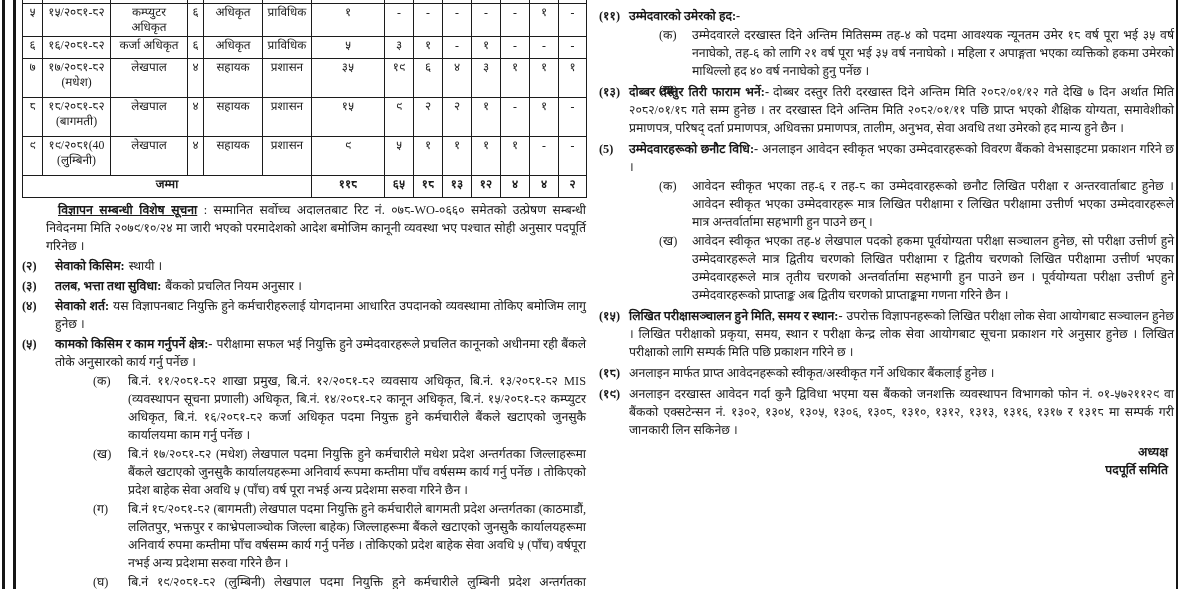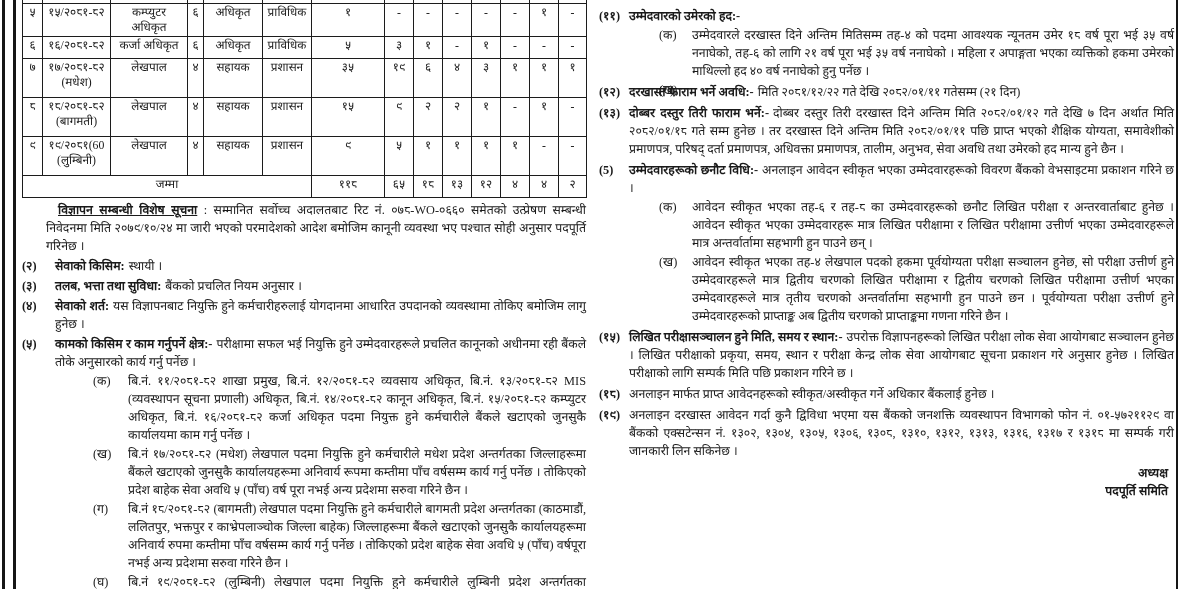--- a/index.html
+++ b/index.html
@@ -16,21 +16,21 @@
 
   .col-left{position:absolute; left:22px; top:0; width:564px;}
   .col-right{position:absolute; left:599px; top:4px; width:575px;}
 
   
   table.vtable{border-collapse:collapse; width:564px; table-layout:fixed; font-size:11.8px; line-height:15px;}
   table.vtable td{border:1.5px solid #1c1c1c; padding:1px 2px; text-align:center; vertical-align:top; overflow:hidden;}
   tr.sliver td{height:3px; border-top:none; padding:0;}
   tr.r1 td{height:19px;} tr.r2 td{height:36px;} tr.rt td{height:19px;}
   td.c-ad,td.c-post{text-align:left;}
-  tr.rt td{font-weight:normal;}
+  tr.rt td{font-weight:bold;}
   td.c-total-label{text-align:left; padding-left:56px;}
 
   
   .notice{margin-top:3px; padding-left:24px; text-indent:-24px; text-align:justify;}
   .notice .nhead{font-weight:bold; text-decoration:underline;padding-left:36px;}
   .item{position:relative; padding-left:33px; text-align:justify; margin-top:2px;}
   .item > .num{position:absolute; left:0; top:0; font-weight:bold;}
   .head{font-weight:bold; margin-right:4px;}
   .sub{position:relative; padding-left:35px; margin-left:38px; text-align:justify; margin-top:1px;}
   .sub > .num{position:absolute; left:0; top:0; font-weight:normal;}
@@ -143,21 +143,21 @@
         <td>९</td>
         <td>२</td>
         <td>२</td>
         <td>१</td>
         <td>-</td>
         <td>१</td>
         <td>-</td>
       </tr>
       <tr class="r2">
         <td>९</td>
-        <td class="c-ad">१९/२०८१(60 (लुम्बिनी)</td>
+        <td class="c-ad">१९/२०८१(40 (लुम्बिनी)</td>
         <td class="c-post">लेखपाल</td>
         <td>४</td>
         <td>सहायक</td>
         <td>प्रशासन</td>
         <td>९</td>
         <td>५</td>
         <td>१</td>
         <td>१</td>
         <td>१</td>
         <td>१</td>
@@ -216,23 +216,20 @@
         <span class="num">(क)</span><span>उम्मेदवारले दरखास्त दिने अन्तिम मितिसम्म तह-४ को पदमा आवश्यक न्यूनतम उमेर १८ वर्ष पूरा भई ३५ वर्ष ननाघेको, तह-६ को लागि २१ वर्ष पूरा भई ३५ वर्ष ननाघेको । महिला र अपाङ्गता भएका व्यक्तिको हकमा उमेरको माथिल्लो हद ४० वर्ष ननाघेको हुनु पर्नेछ ।</span>
       </div>
       <div class="sub">
         <span class="num">(ख)</span>
       </div>
       <div class="sub">
         <span class="num">(ग)</span>
       </div>
     </div>
     <div class="item">
-      <span class="num">(१२)</span><span class="head">दरखास्त फाराम भर्ने अवधि:-</span><span>मिति २०८१/१२/२२ गते देखि २०८२/०१/११ गतेसम्म (२१ दिन)</span>
-    </div>
-    <div class="item">
       <span class="num">(१३)</span><span class="head">दोब्बर दस्तुर तिरी फाराम भर्ने:-</span><span>दोब्बर दस्तुर तिरी दरखास्त दिने अन्तिम मिति २०८२/०१/१२ गते देखि ७ दिन अर्थात मिति २०८२/०१/१८ गते सम्म हुनेछ । तर दरखास्त दिने अन्तिम मिति २०८२/०१/११ पछि प्राप्त भएको शैक्षिक योग्यता, समावेशीको प्रमाणपत्र, परिषद् दर्ता प्रमाणपत्र, अधिवक्ता प्रमाणपत्र, तालीम, अनुभव, सेवा अवधि तथा उमेरको हद मान्य हुने छैन ।</span>
     </div>
     <div class="item">
       <span class="num">(5)</span><span class="head">उम्मेदवारहरूको छनौट विधि:-</span><span>अनलाइन आवेदन स्वीकृत भएका उम्मेदवारहरूको विवरण बैंकको वेभसाइटमा प्रकाशन गरिने छ ।</span>
       <div class="sub">
         <span class="num">(क)</span><span>आवेदन स्वीकृत भएका तह-६ र तह-८ का उम्मेदवारहरूको छनौट लिखित परीक्षा र अन्तरवार्ताबाट हुनेछ । आवेदन स्वीकृत भएका उम्मेदवारहरू मात्र लिखित परीक्षामा र लिखित परीक्षामा उत्तीर्ण भएका उम्मेदवारहरूले मात्र अन्तर्वार्तामा सहभागी हुन पाउने छन् ।</span>
       </div>
       <div class="sub">
         <span class="num">(ख)</span><span>आवेदन स्वीकृत भएका तह-४ लेखपाल पदको हकमा पूर्वयोग्यता परीक्षा सञ्चालन हुनेछ, सो परीक्षा उत्तीर्ण हुने उम्मेदवारहरूले मात्र द्वितीय चरणको लिखित परीक्षामा र द्वितीय चरणको लिखित परीक्षामा उत्तीर्ण भएका उम्मेदवारहरूले मात्र तृतीय चरणको अन्तर्वार्तामा सहभागी हुन पाउने छन । पूर्वयोग्यता परीक्षा उत्तीर्ण हुने उम्मेदवारहरूको प्राप्ताङ्क अब द्वितीय चरणको प्राप्ताङ्कमा गणना गरिने छैन ।</span>
       </div>

